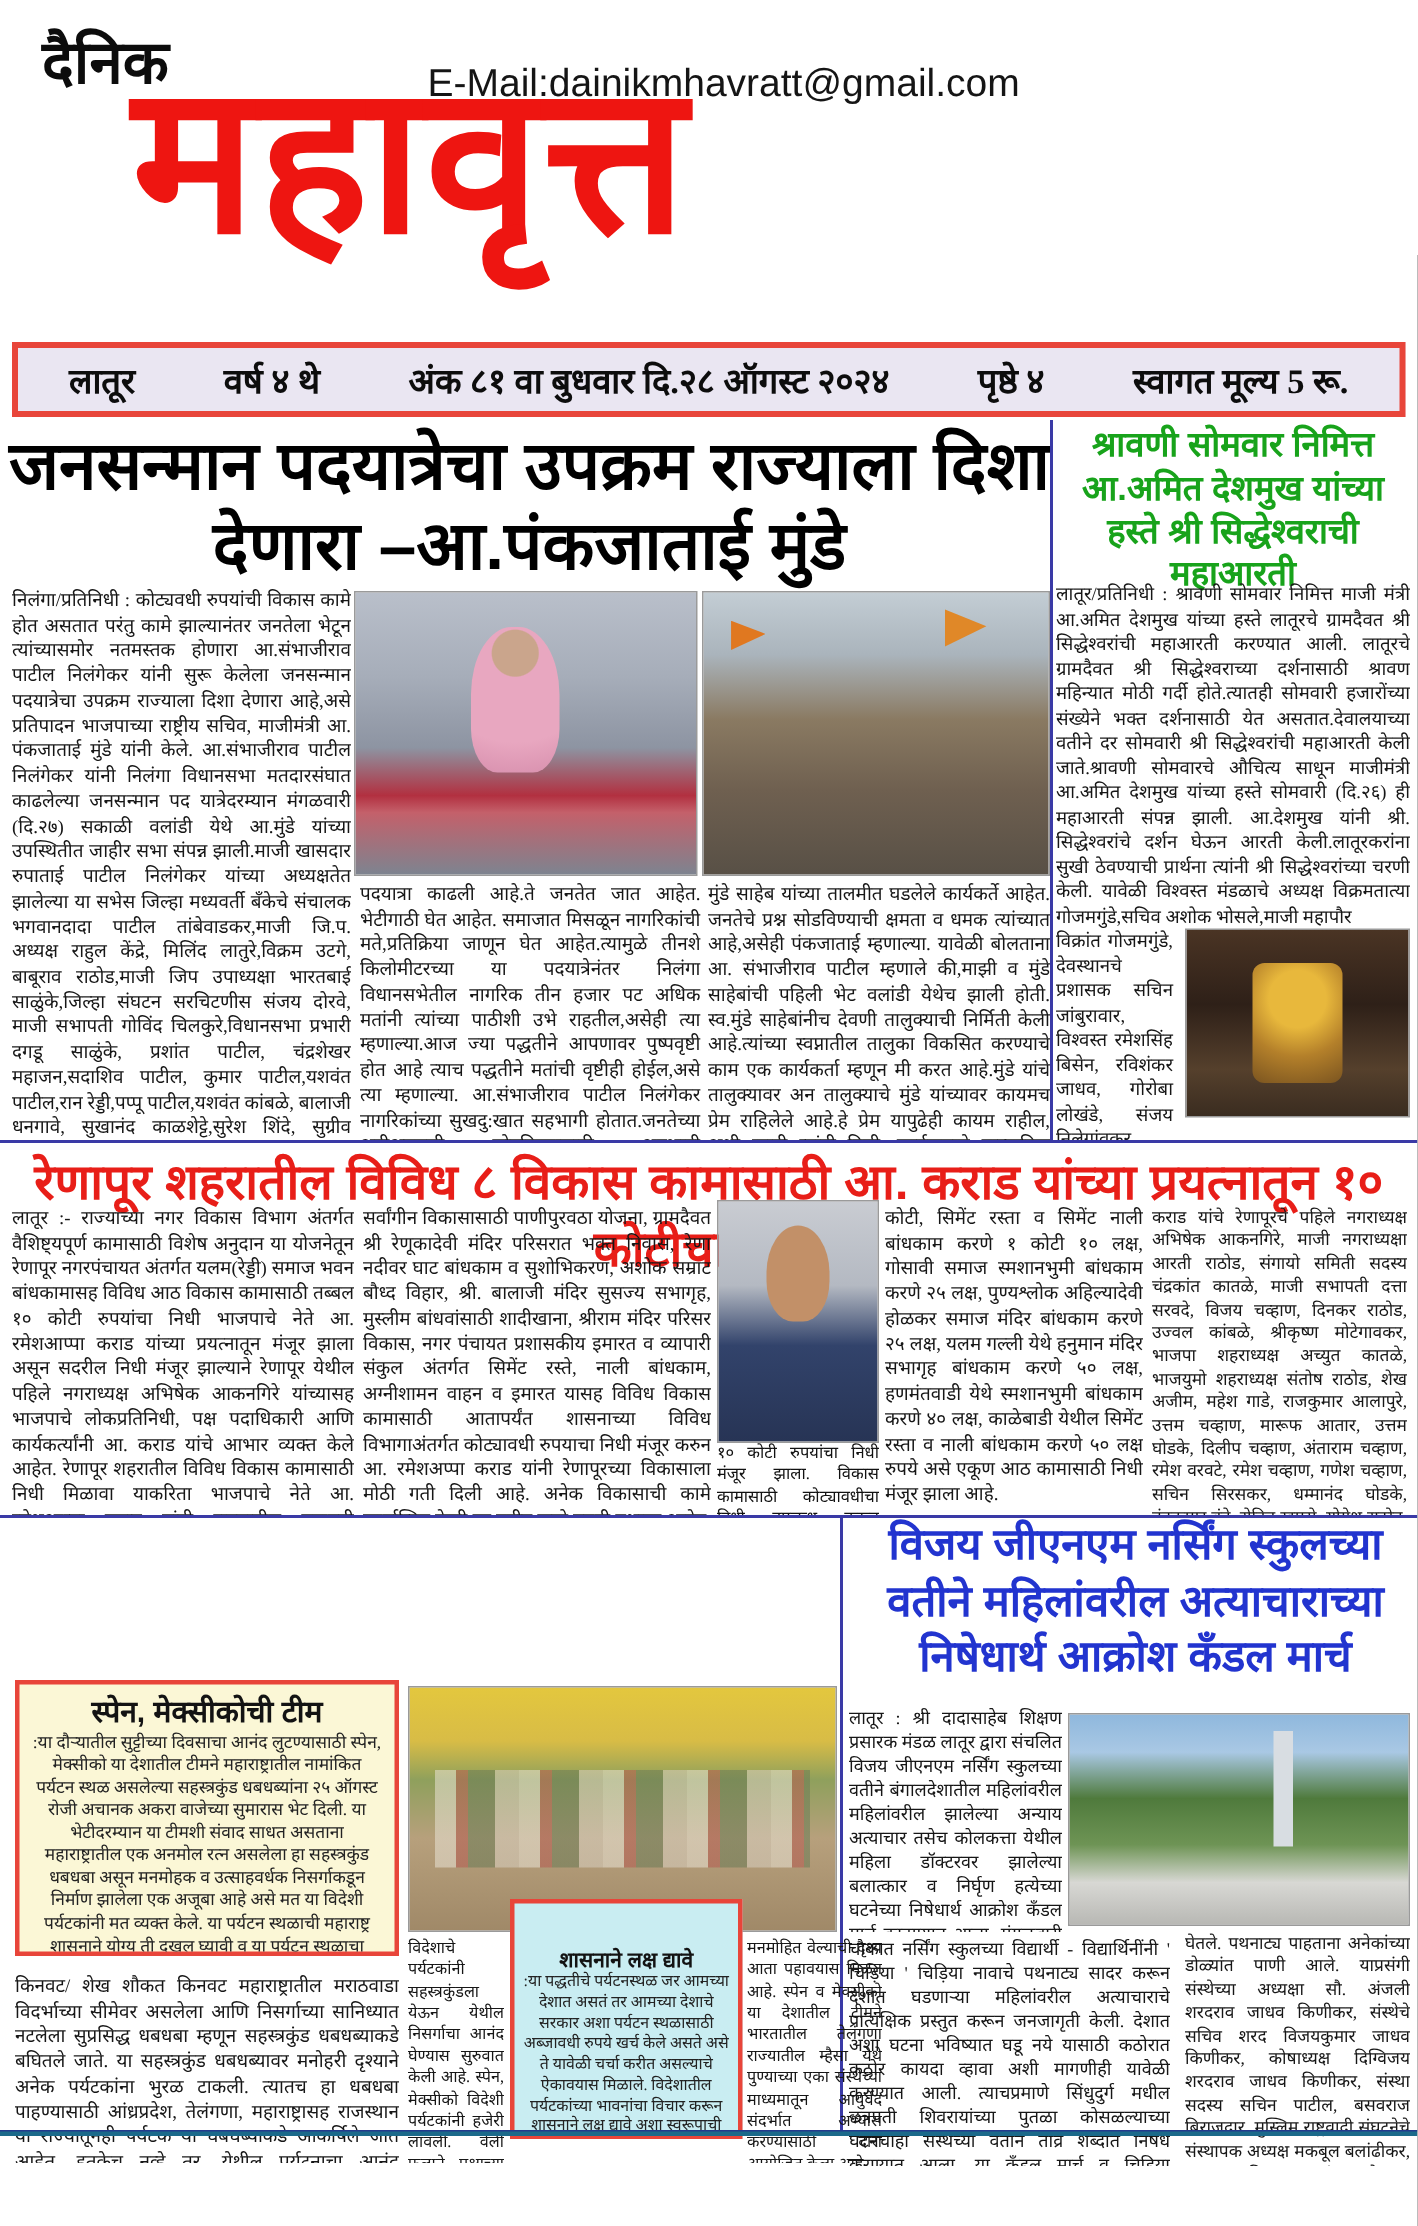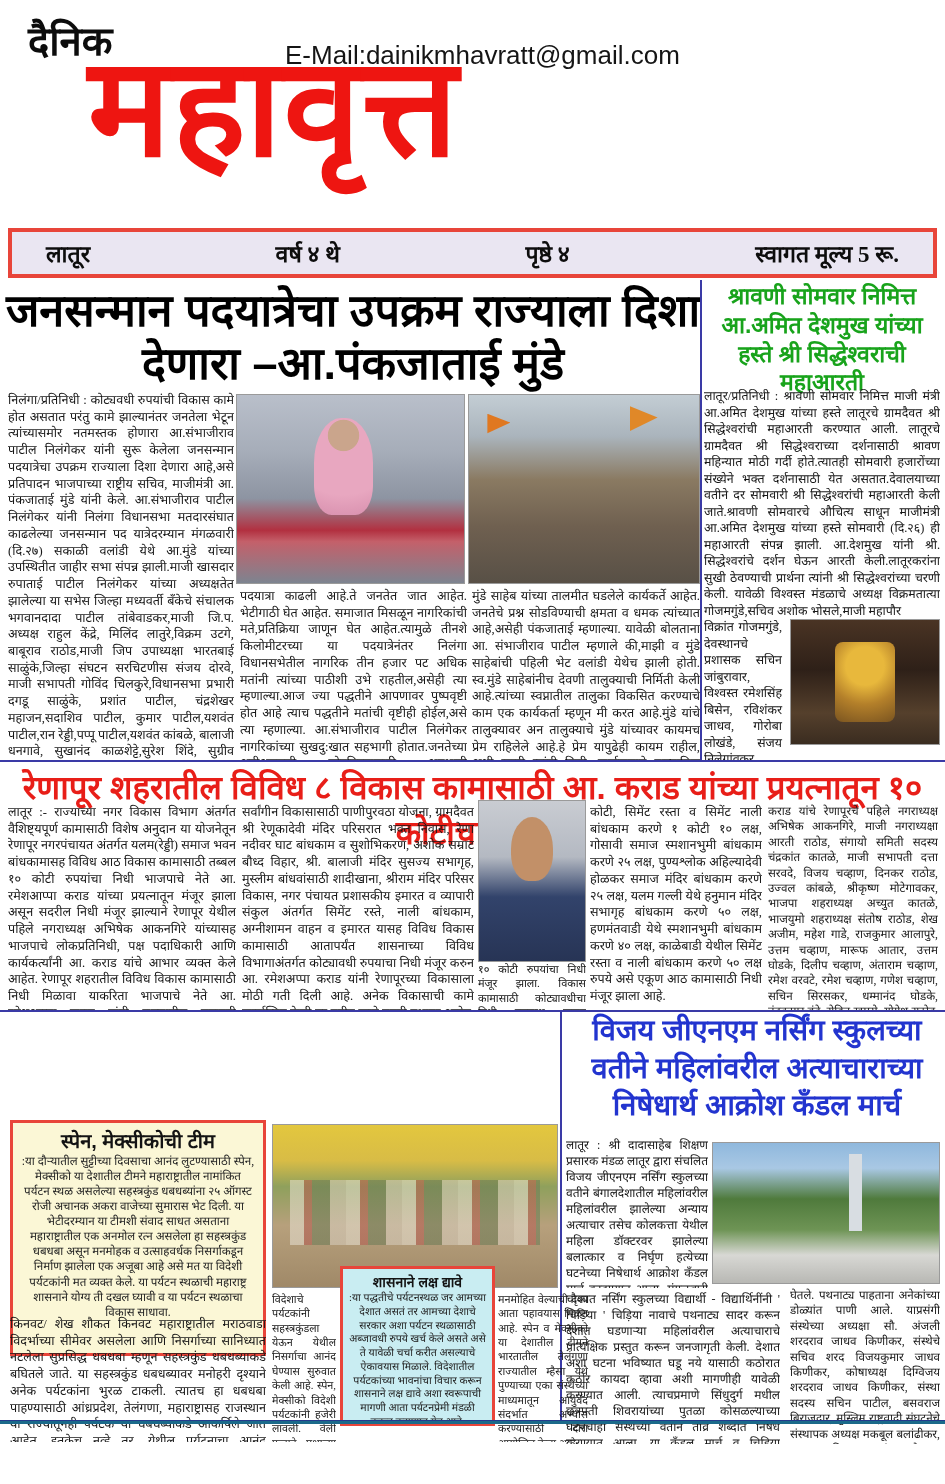--- a/index.html
+++ b/index.html
@@ -43,29 +43,29 @@
   .c-ren4{left:768px;top:804px;width:170px;height:206px;font-size:11.6px;}
   .ren-photo-col{position:absolute;left:478px;top:800px;width:108px;height:210px;overflow:hidden;}
   .ren-under{font-size:11px;line-height:1.3;text-align:justify;}
   .c-spain1{left:10px;top:1316px;width:256px;height:126px;}
   .c-spain2{left:272px;top:1292px;width:64px;height:150px;font-size:10.8px;}
   .c-spain3{left:498px;top:1292px;width:90px;height:150px;font-size:10.8px;}
   .c-candle1{left:566px;top:1138px;width:142px;height:150px;font-size:12px;}
   .c-candle2{left:566px;top:1292px;width:214px;height:152px;font-size:12px;}
   .c-candle3{left:790px;top:1288px;width:150px;height:156px;font-size:11.6px;}
   
-  .box-cream{position:absolute;left:10px;top:1120px;width:256px;height:236px;background:#fbf7d6;
+  .box-cream{position:absolute;left:10px;top:1120px;width:256px;height:184px;background:#fbf7d6;
              border:3px solid #e8453a;padding:4px 8px;overflow:hidden;}
   .box-cream .bt{font-size:20px;font-weight:bold;text-align:center;color:#131313;
                  font-family:"Liberation Sans", sans-serif;}
   .box-cream .bb{font-size:11.6px;line-height:1.3;text-align:center;color:#222;}
   .box-cyan{position:absolute;left:340px;top:1266px;width:155px;height:160px;background:#c9edf2;
             border:3px solid #e8453a;padding:3px 6px;overflow:hidden;}
   .box-cyan .bt{font-size:14px;font-weight:bold;text-align:center;color:#131313;
-                font-family:"Liberation Sans", sans-serif;}
+                font-family:"Liberation Sans", sans-serif;margin-top:24px;}
   .box-cyan .bb{font-size:10.6px;line-height:1.3;text-align:center;color:#222;}
   
   .photo{position:absolute;overflow:hidden;border:1px solid #9a9a9a;}
   .ph-speaker{left:236px;top:394px;width:229px;height:190px;
       background:linear-gradient(180deg,#b9bfca 0%,#a6adb9 30%,#8d94a2 55%,#b23040 72%,#c4606a 78%,#7d8490 100%);}
   .ph-speaker::after{content:"";position:absolute;left:34%;top:12%;width:26%;height:52%;border-radius:46% 46% 30% 30%;
       background:radial-gradient(circle at 50% 18%,#caa58c 0 18%,#e8a7c0 19% 70%,#d890ae 100%);}
   .ph-crowd{left:468px;top:394px;width:232px;height:190px;
       background:linear-gradient(180deg,#c3cdd4 0%,#aab4bc 22%,#8a7a62 45%,#6f6050 70%,#585046 100%);}
   .ph-crowd::before{content:"";position:absolute;left:8%;top:10%;width:10%;height:26%;
@@ -101,20 +101,21 @@
 
 <div class="page">
 
   <div class="daily">दैनिक</div>
   <div class="email">E-Mail:dainikmhavratt@gmail.com</div>
   <div class="paper-title">महावृत्त</div>
 
   <div class="infobar">
     <span>लातूर</span>
     <span>वर्ष ४ थे</span>
+    <span>अंक ८१ वा बुधवार दि.२८ ऑगस्ट २०२४</span>
     <span>पृष्ठे ४</span>
     <span>स्वागत मूल्य 5 रू.</span>
   </div>
 
   <div class="h-lead">जनसन्मान पदयात्रेचा उपक्रम राज्याला दिशा देणारा –आ.पंकजाताई मुंडे</div>
   <div class="photo ph-speaker"></div>
   <div class="photo ph-crowd"></div>
   <div class="col c-lead1">निलंगा/प्रतिनिधी : कोट्यवधी रुपयांची विकास कामे होत असतात परंतु कामे झाल्यानंतर जनतेला भेटून त्यांच्यासमोर नतमस्तक होणारा आ.संभाजीराव पाटील निलंगेकर यांनी सुरू केलेला जनसन्मान पदयात्रेचा उपक्रम राज्याला दिशा देणारा आहे,असे प्रतिपादन भाजपाच्या राष्ट्रीय सचिव, माजीमंत्री आ. पंकजाताई मुंडे यांनी केले. आ.संभाजीराव पाटील निलंगेकर यांनी निलंगा विधानसभा मतदारसंघात काढलेल्या जनसन्मान पद यात्रेदरम्यान मंगळवारी (दि.२७) सकाळी वलांडी येथे आ.मुंडे यांच्या उपस्थितीत जाहीर सभा संपन्न झाली.माजी खासदार रुपाताई पाटील निलंगेकर यांच्या अध्यक्षतेत झालेल्या या सभेस जिल्हा मध्यवर्ती बँकेचे संचालक भगवानदादा पाटील तांबेवाडकर,माजी जि.प. अध्यक्ष राहुल केंद्रे, मिलिंद लातुरे,विक्रम उटगे, बाबूराव राठोड,माजी जिप उपाध्यक्षा भारतबाई साळुंके,जिल्हा संघटन सरचिटणीस संजय दोरवे, माजी सभापती गोविंद चिलकुरे,विधानसभा प्रभारी दगडू साळुंके, प्रशांत पाटील, चंद्रशेखर महाजन,सदाशिव पाटील, कुमार पाटील,यशवंत पाटील,रान रेड्डी,पप्पू पाटील,यशवंत कांबळे, बालाजी धनगावे, सुखानंद काळशेट्टे,सुरेश शिंदे, सुग्रीव किसवे,लातूर शहराध्यक्ष देविदास काळे, सुधीर धुत्तेकर,प्रदेश प्रवक्त्या प्रेरणाताई होनराव,तालुकाध्यक्ष काशिनाथ गरीबे,मंगेश पाटील,कुमोद लोभे यांची प्रमुख उपस्थिती होती. यावेळी मार्गदर्शन करताना पंकजाताई म्हणाल्या की,विकास करणे हे लोकप्रतिनिधीचे कर्तव्य आहे.आ. संभाजीराव पाटील यांनी कोट्यवधींची कामे केलेली आहेत.ती केल्यानंतरही जनतेसमोर जाऊन नतमस्तक होण्याचा हा उपक्रम स्तुत्य आहे. जनतेच्या सन्मानासाठी, नागरिकांना भेटण्यासाठी आ.संभाजीराव पाटील यांनी ३०० किलोमीटरची</div>
   <div class="col c-lead2">पदयात्रा काढली आहे.ते जनतेत जात आहेत. भेटीगाठी घेत आहेत. समाजात मिसळून नागरिकांची मते,प्रतिक्रिया जाणून घेत आहेत.त्यामुळे तीनशे किलोमीटरच्या या पदयात्रेनंतर निलंगा विधानसभेतील नागरिक तीन हजार पट अधिक मतांनी त्यांच्या पाठीशी उभे राहतील,असेही त्या म्हणाल्या.आज ज्या पद्धतीने आपणावर पुष्पवृष्टी होत आहे त्याच पद्धतीने मतांची वृष्टीही होईल,असे त्या म्हणाल्या. आ.संभाजीराव पाटील निलंगेकर नागरिकांच्या सुखदु:खात सहभागी होतात.जनतेच्या अडीअडचणी सोडविण्यासाठी अग्रभागी असतात.संकटात धावून येतात.आपल्या सुख- दु:खात धावून येणाऱ्या या नेत्याच्या पाठीशी उभे रहा,असे आवाहनही त्यांनी केले. आ.संभाजीराव पाटील हे स्व.गोपीनाथराव</div>
   <div class="col c-lead3">मुंडे साहेब यांच्या तालमीत घडलेले कार्यकर्ते आहेत. जनतेचे प्रश्न सोडविण्याची क्षमता व धमक त्यांच्यात आहे,असेही पंकजाताई म्हणाल्या. यावेळी बोलताना आ. संभाजीराव पाटील म्हणाले की,माझी व मुंडे साहेबांची पहिली भेट वलांडी येथेच झाली होती. स्व.मुंडे साहेबांनीच देवणी तालुक्याची निर्मिती केली आहे.त्यांच्या स्वप्नातील तालुका विकसित करण्याचे काम एक कार्यकर्ता म्हणून मी करत आहे.मुंडे यांचे तालुक्यावर अन तालुक्याचे मुंडे यांच्यावर कायमच प्रेम राहिलेले आहे.हे प्रेम यापुढेही कायम राहील, अशी ग्वाही त्यांनी दिली. कार्यक्रमाचे प्रास्ताविक तुकाराम पाटील, सूत्रसंचलन प्रशांत पाटील दवणहिप्परगेकर तर आभार प्रदर्शन रामलिंग शेरे यांनी केले.</div>

